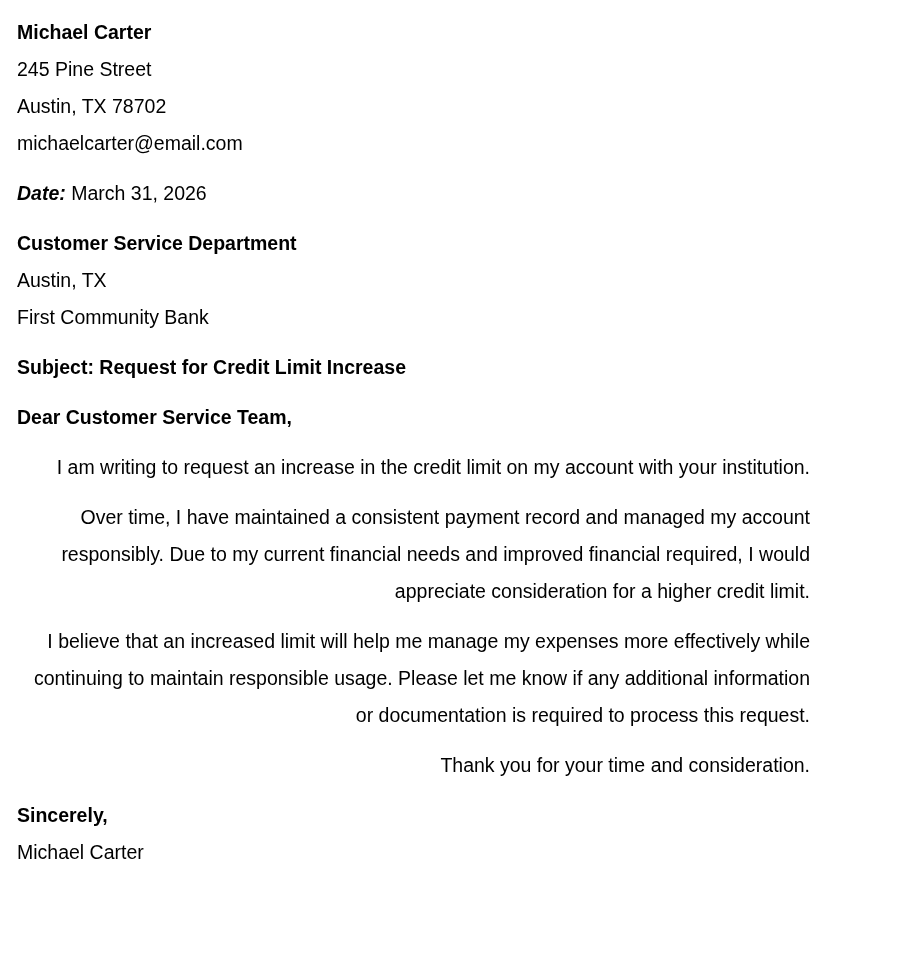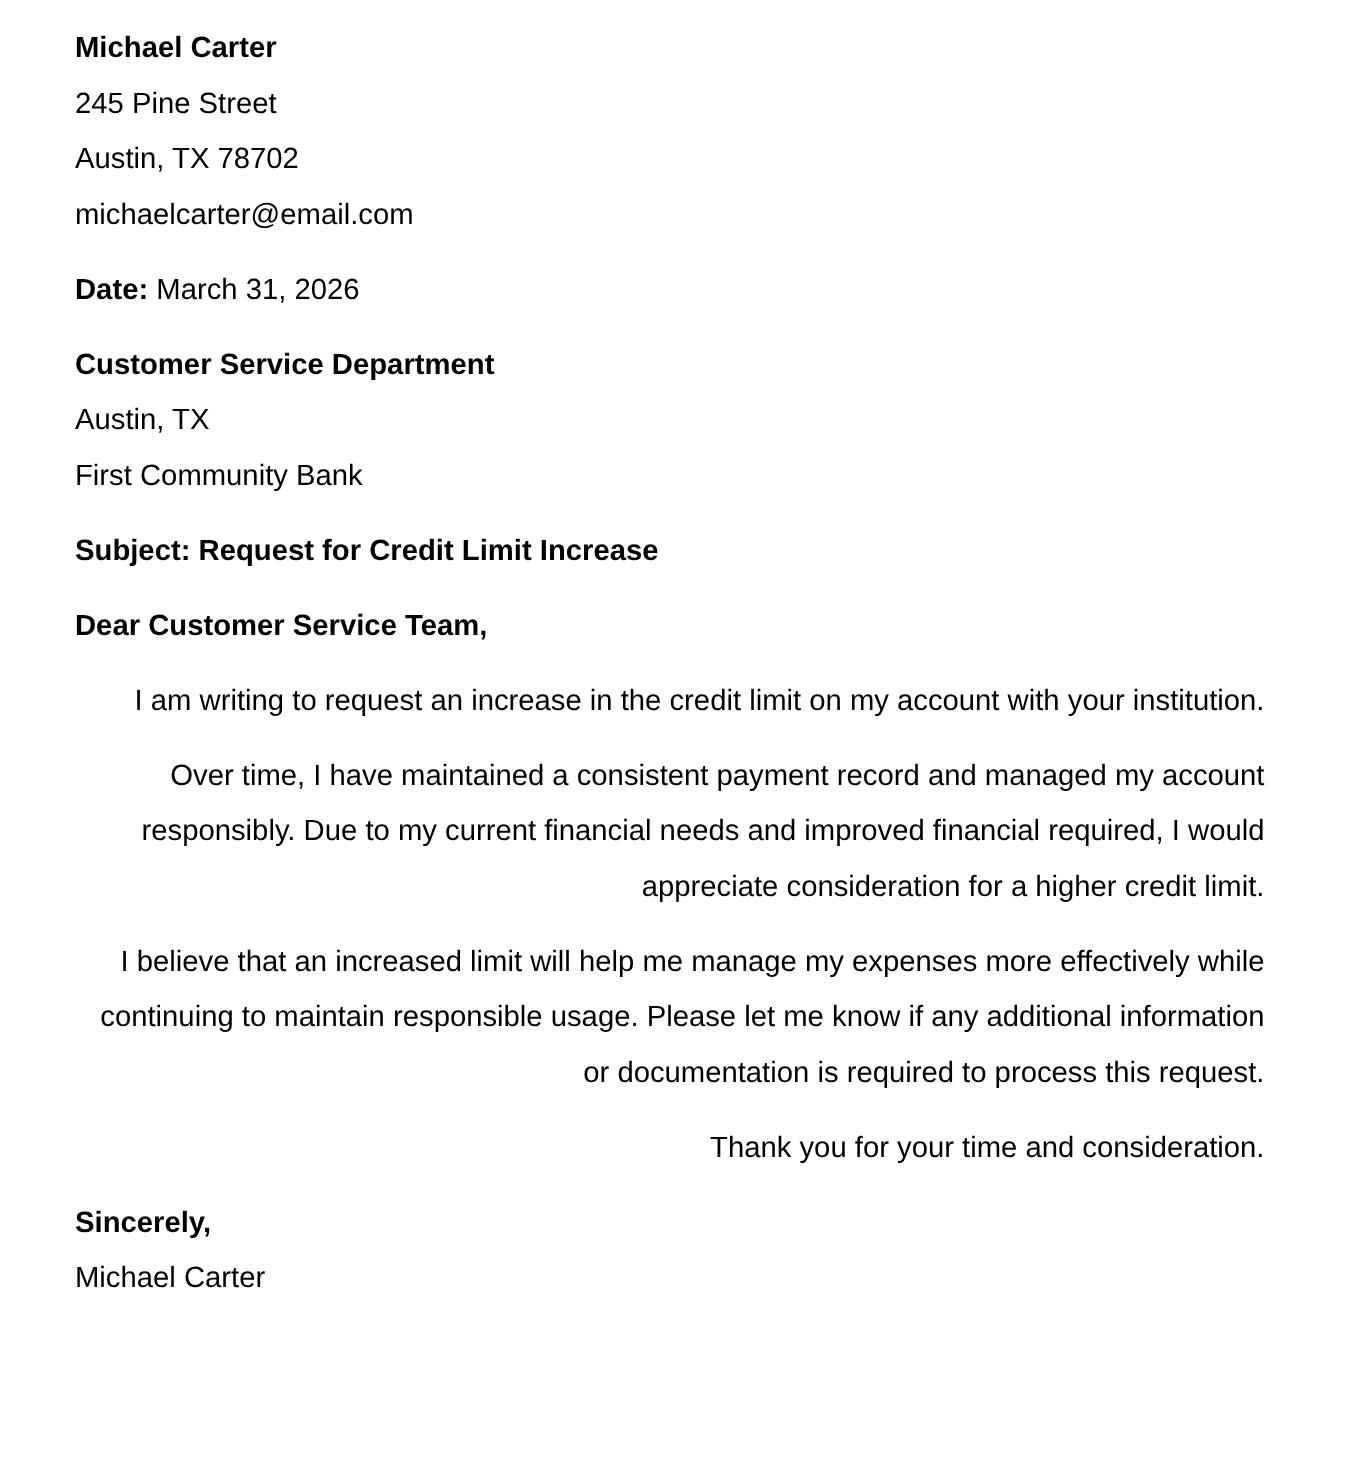--- a/index.html
+++ b/index.html
@@ -12,21 +12,20 @@
     height: 975px;
     overflow: hidden;
     font-family: "Liberation Sans", "DejaVu Sans", sans-serif;
     color: #000000;
     -webkit-font-smoothing: antialiased;
   }
   .letter {
     box-sizing: border-box;
     width: 830px;
     padding: 14px 20px 0 17px;
-    margin-left: 33px;
   }
   .block {
     margin: 0;
   }
   .line {
     font-size: 19.5px;
     line-height: 37px;
     white-space: nowrap;
   }
   .line.bold {
@@ -41,20 +40,21 @@
     max-width: 832px;
     margin: 0;
     text-align: right;
   }
   .para + .para,
   .para.spaced {
     margin-top: 13px;
   }
   .label-bold {
     font-weight: bold;
+    font-style: italic;
   }
   .sig-name {
     font-size: 19.5px;
     line-height: 37px;
   }
 </style>
 </head>
 <body>
 
 <div class="letter">

